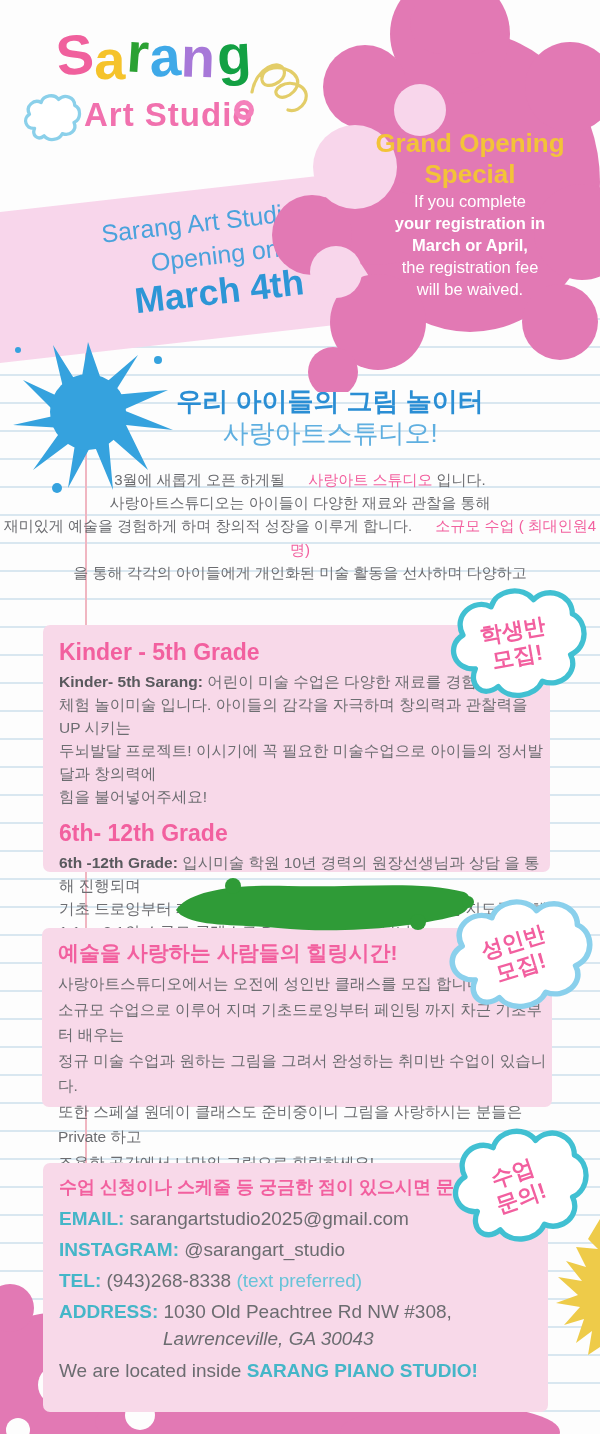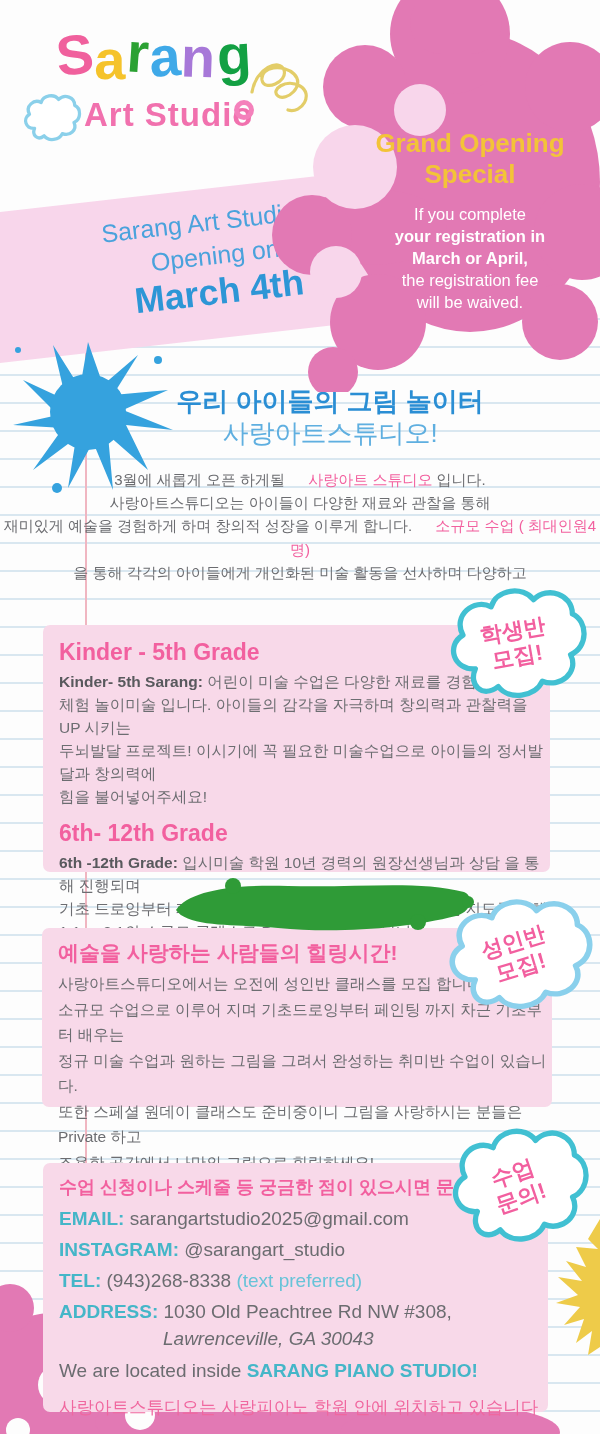--- a/index.html
+++ b/index.html
@@ -23,21 +23,21 @@
   .logo-dot{left:234px;top:100px;width:10px;height:10px;border:5px solid #f481bb;border-radius:50%;z-index:3;}
   
   .banner{left:-30px;top:188px;width:492px;height:150px;background:#f8d6eb;transform:rotate(-6.5deg);z-index:1;
           text-align:center;}
   .banner .l1{margin-top:16px;font-size:25px;color:#4aa2dc;line-height:34px;}
   .banner .l2{font-size:25px;color:#4aa2dc;line-height:34px;}
   .banner .l3{font-size:36px;font-weight:800;color:#2d96d6;line-height:40px;}
   
   .promo{left:356px;top:128px;width:228px;text-align:center;z-index:4;}
   .promo .rl{font-size:26px;font-weight:800;color:#f3c338;line-height:31px;}
-  .promo-body{margin-top:13px;}
+  .promo-body{}
   .promo-body .rl{font-size:16.5px;font-weight:400;color:#ffffff;line-height:22px;}
   .promo-body .rl .wb{font-weight:800;}
   
   .headline{left:40px;top:386px;width:580px;text-align:center;z-index:2;}
   .headline .h1{font-size:26px;font-weight:800;color:#2a8ed4;line-height:31px;}
   .headline .h2{font-size:26px;font-weight:400;color:#5fafe0;line-height:33px;}
   
   .intro{left:0;top:468px;width:600px;text-align:center;z-index:2;color:#6b6c70;}
   .intro .rl{font-size:15px;line-height:23.2px;}
   .pk{color:#f2609f;font-weight:400;margin-left:19px;}
@@ -244,17 +244,16 @@
 
   <div class="abs card card3">
     <div class="contact-h">수업 신청이나 스케줄 등 궁금한 점이 있으시면 문의 주세요!</div>
     <div class="contact-rows">
         <div class="rl"><span class="lab">EMAIL:</span><span class="val"> sarangartstudio2025@gmail.com</span></div>
         <div class="rl"><span class="lab">INSTAGRAM:</span><span class="val">  @sarangart_studio</span></div>
         <div class="rl"><span class="lab">TEL:</span><span class="val"> (943)268-8338</span><span class="tp">  (text preferred)</span></div>
         <div class="rl"><span class="lab">ADDRESS:</span><span class="val"> 1030 Old Peachtree Rd NW #308,</span></div>
         <div class="rl addr2"><span class="val">Lawrenceville, GA 30043</span></div>
         <div class="rl located"><span class="val">We are located inside  </span><span class="lab2">SARANG PIANO STUDIO!</span></div>
-        <div class="rl korean-note"><span class="pk2">사랑아트스튜디오는 사랑피아노 학원 안에 위치하고 있습니다</span></div>
       </div>
   </div>
 
 </div>
 
 </body></html>

